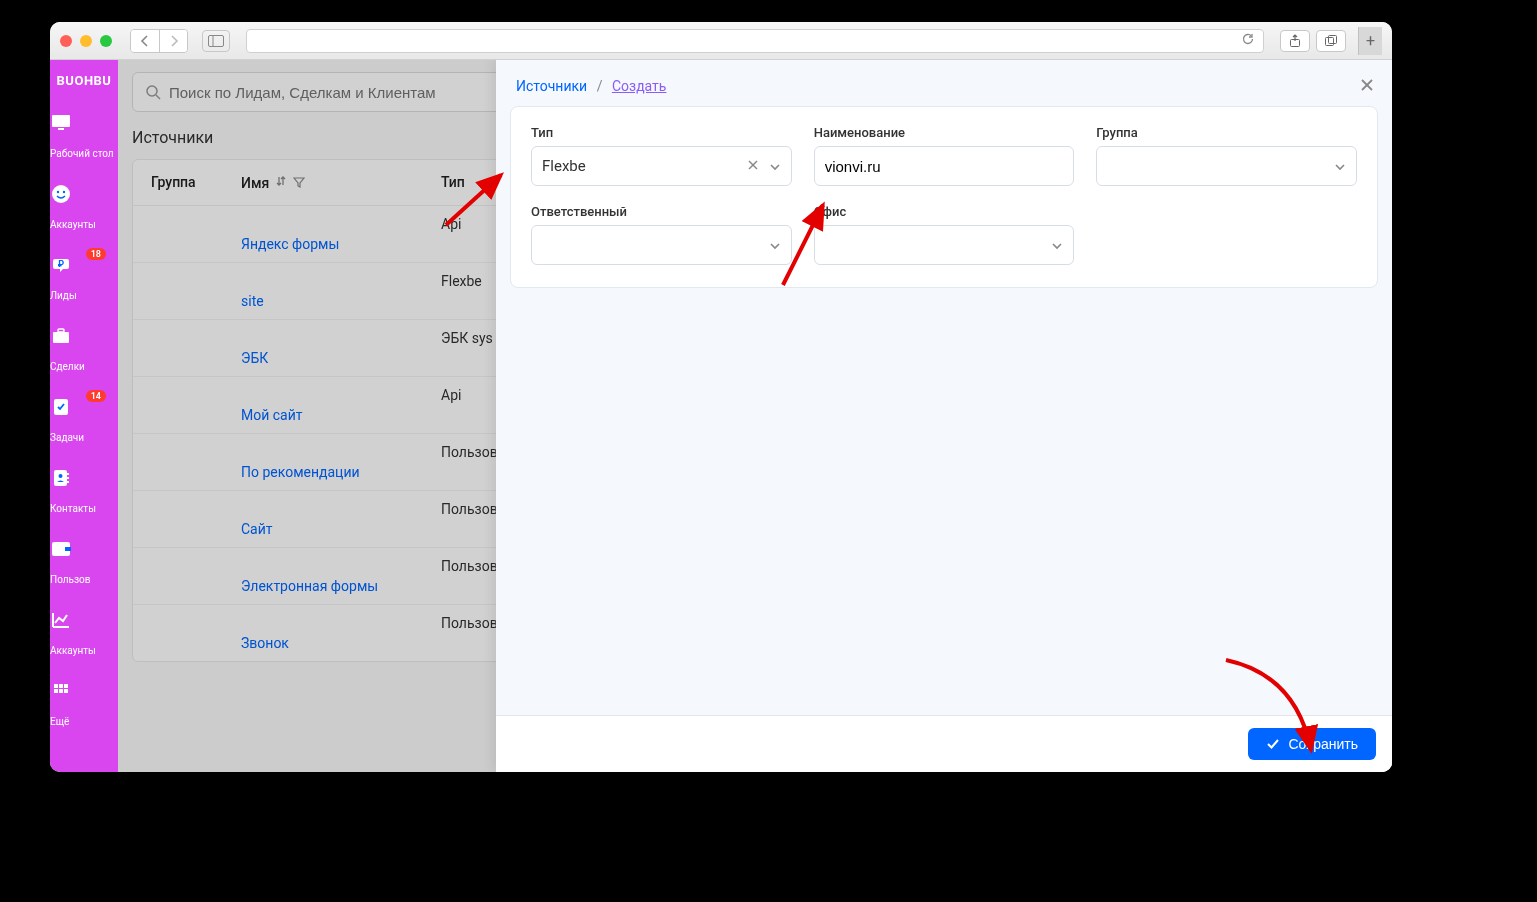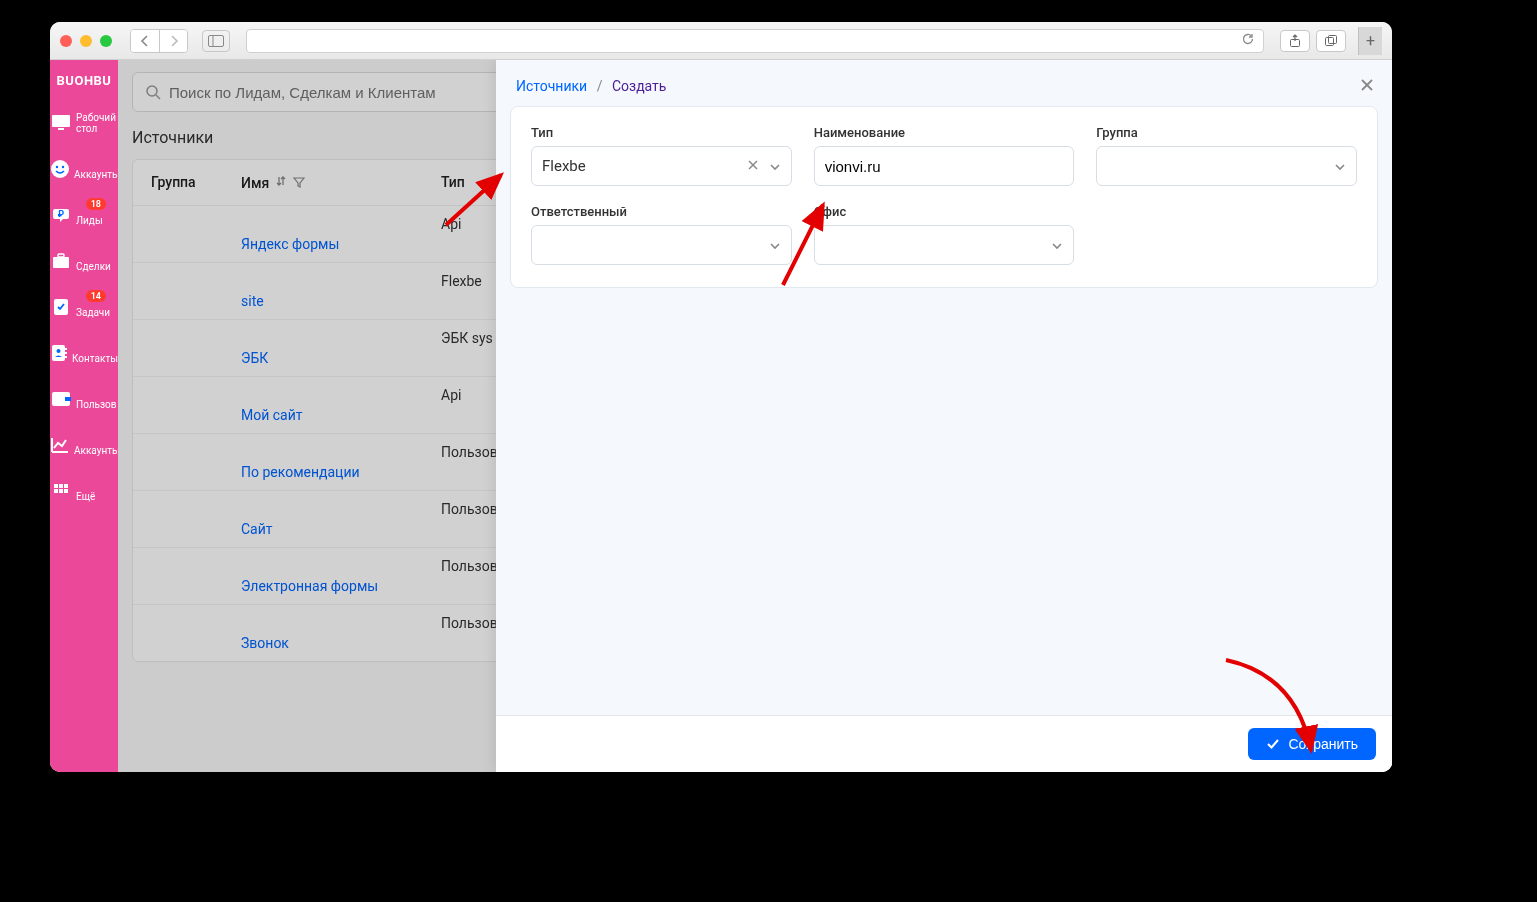--- a/index.html
+++ b/index.html
@@ -12,44 +12,44 @@
 .nav-buttons { display: flex; border: 1px solid #c8c8c8; border-radius: 4px; overflow: hidden; }
 .nav-btn { width: 28px; height: 22px; display: flex; align-items: center; justify-content: center; background: #fff; border: none; color: #888; font-size: 14px; }
 .nav-btn + .nav-btn { border-left: 1px solid #c8c8c8; }
 .sidebar-toggle { width: 28px; height: 22px; border: 1px solid #c8c8c8; border-radius: 4px; display: flex; align-items: center; justify-content: center; color: #666; margin-left: 6px; }
 .url-bar { flex: 1; height: 24px; background: #fff; border: 1px solid #d0d0d0; border-radius: 4px; margin: 0 8px; display: flex; align-items: center; justify-content: flex-end; padding: 0 8px; }
 .reload-icon { color: #888; }
 .chrome-right { display: flex; gap: 6px; }
 .chrome-btn { width: 30px; height: 22px; border: 1px solid #c8c8c8; border-radius: 4px; display: flex; align-items: center; justify-content: center; color: #666; background: #fff; }
 .new-tab-btn { width: 24px; height: 28px; background: #d8d8d8; display: flex; align-items: center; justify-content: center; color: #666; border-left: 1px solid #c0c0c0; margin-left: 4px; }
 .app-body { flex: 1; display: flex; overflow: hidden; position: relative; }
-.sidebar { width: 68px; background: #ec4899; display: flex; flex-direction: column; align-items: center; padding-top: 0; color: #fff; font-size: 10px; }
+.sidebar { width: 68px; background: #d946ef; display: flex; flex-direction: column; align-items: center; padding-top: 0; color: #fff; font-size: 10px; }
 .logo { height: 40px; display: flex; align-items: center; justify-content: center; font-weight: 700; font-size: 13px; letter-spacing: 0.5px; width: 100%; }
-.nav-item { display: flex; flex-direction: row; align-items: flex-end; gap: 4px; padding: 12px 0; width: 100%; cursor: pointer; position: relative; }
+.nav-item { display: flex; flex-direction: column; align-items: flex-start; gap: 14px; padding: 12px 0; width: 100%; cursor: pointer; position: relative; }
 .nav-item .nav-icon { width: 22px; height: 22px; display: flex; align-items: center; justify-content: center; }
 .nav-badge { position: absolute; top: 6px; right: 12px; background: #ff3b30; color: #fff; font-size: 9px; font-weight: 600; border-radius: 8px; padding: 1px 5px; min-width: 16px; text-align: center; }
 .main-area { flex: 1; background: #f9f9f9; display: flex; flex-direction: column; position: relative; }
 .search-bar-row { padding: 12px 14px 10px; }
 .search-input-wrap { background: #fff; border: 1px solid #dcdcdc; border-radius: 6px; height: 40px; display: flex; align-items: center; padding: 0 12px; gap: 8px; color: #888; }
 .search-input-wrap svg { flex-shrink: 0; }
 .search-input { border: none; outline: none; flex: 1; font-size: 15px; color: #333; background: transparent; }
 .page-title { padding: 6px 14px 12px; font-size: 16px; color: #333; }
 .table-container { margin: 0 14px; background: #fff; border: 1px solid #e8e8e8; border-radius: 6px; overflow: hidden; }
 .table-header { display: flex; padding: 14px 18px; border-bottom: 1px solid #eee; font-size: 14px; color: #222; font-weight: 500; }
 .col-group { width: 90px; } .col-name { width: 200px; display: flex; align-items: center; gap: 6px; } .col-type { flex: 1; }
 .header-icon { color: #888; }
 .table-row { display: flex; padding: 10px 18px; border-bottom: 1px solid #f2f2f2; font-size: 14px; }
 .table-row:last-child { border-bottom: none; }
 .link-cell { color: #0066ff; cursor: pointer; margin-top: 20px; }
 .type-cell { color: #333; }
 .overlay-dim { position: absolute; top: 0; left: 0; right: 0; bottom: 0; background: rgba(0,0,0,0.18); pointer-events: none; }
 .side-panel { position: absolute; top: 0; right: 0; width: 896px; bottom: 0; background: #f5f8fc; display: flex; flex-direction: column; box-shadow: -2px 0 12px rgba(0,0,0,0.1); }
 .panel-close { position: absolute; top: 16px; right: 16px; cursor: pointer; color: #888; }
 .breadcrumb { padding: 18px 20px 8px; font-size: 14px; }
-.breadcrumb a { color: #0066ff; cursor: pointer; } .breadcrumb .sep { color: #888; margin: 0 6px; } .breadcrumb .current { color: #4c1d95; }
+.breadcrumb a { color: #0066ff; cursor: pointer; } .breadcrumb .sep { color: #888; margin: 0 6px; } .breadcrumb .current { color: #8b5cf6; text-decoration: underline; }
 .form-card { margin: 4px 14px; background: #fff; border: 1px solid #e2e8f0; border-radius: 8px; padding: 18px 20px 22px; }
 .form-grid { display: grid; grid-template-columns: 1fr 1fr 1fr; gap: 18px 22px; }
 .form-group { display: flex; flex-direction: column; gap: 6px; }
 .form-label { font-size: 13px; color: #333; font-weight: 500; }
 .form-control { height: 40px; border: 1px solid #d6dde5; border-radius: 6px; display: flex; align-items: center; padding: 0 10px; font-size: 15px; color: #333; background: #fff; position: relative; justify-content: center; }
 .form-control input { border: none; outline: none; width: 100%; font-size: 15px; background: transparent; }
 .select-control { justify-content: space-between; cursor: pointer; }
 .select-value { flex: 1; }
 .select-icons { display: flex; align-items: center; gap: 10px; color: #888; }
 .clear-x { cursor: pointer; }

